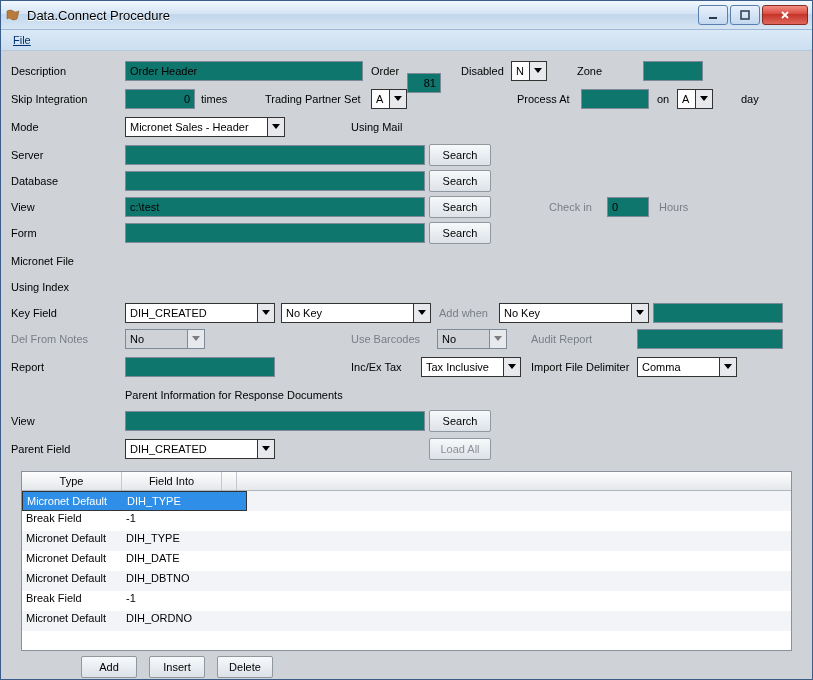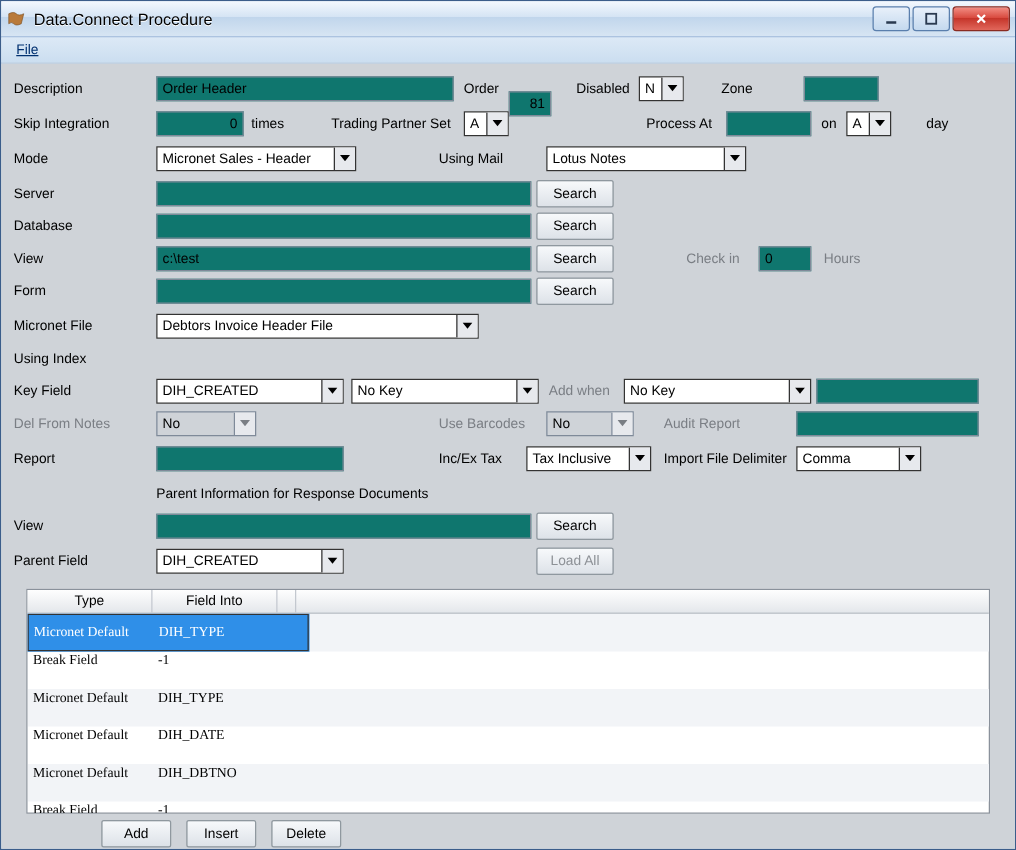--- a/index.html
+++ b/index.html
@@ -164,21 +164,21 @@
     border-bottom: 1px solid #b0b7bf;
   }
   .tbl-head .th {
     border-right: 1px solid #c3c8cf;
     text-align: center;
     font-size: 11px;
     line-height: 18px;
     box-sizing: border-box;
   }
   .tbl-body { flex:1; overflow:auto; }
-  .tbl-row { display:flex; height:30px;font-family:Liberation Serif, serif; }
+  .tbl-row { display:flex; height:20px; }
   .tbl-row.alt { background:#f2f4f7; }
   .tbl-row.sel { background:#2f8fe8; color:#fff; }
   .tbl-row .td {
     padding: 0 4px;
     font-size: 11px;
     line-height: 15px;
     box-sizing: border-box;
     overflow:hidden;
     white-space:nowrap;
   }
@@ -278,28 +278,20 @@
     <span class="lbl" style="left:10px;top:70px">Mode</span>
     <div class="sel" style="left:124px;top:66px;width:160px">
       <span class="sel-text">Micronet Sales - Header</span>
       <span class="sel-btn">
           <svg width="8" height="6">
             <path d="M0 0 L8 0 L4 5 Z" fill="#000"></path>
           </svg>
         </span>
     </div>
     <span class="lbl" style="left:350px;top:70px">Using Mail</span>
-    <div class="sel" style="left:436px;top:66px;width:160px">
-      <span class="sel-text">Lotus Notes</span>
-      <span class="sel-btn">
-          <svg width="8" height="6">
-            <path d="M0 0 L8 0 L4 5 Z" fill="#000"></path>
-          </svg>
-        </span>
-    </div>
 
     <span class="lbl" style="left:10px;top:98px">Server</span>
     <input class="fld" style="left: 124px; top: 94px; width: 300px;" value="">
     <div class="btn" style="left:428px;top:93px;width:62px">
         <span>Search</span>
       </div>
 
     <span class="lbl" style="left:10px;top:124px">Database</span>
     <input class="fld" style="left: 124px; top: 120px; width: 300px;" value="">
     <div class="btn" style="left:428px;top:119px;width:62px">
@@ -315,28 +307,20 @@
     <input class="fld" style="left: 606px; top: 146px; width: 42px;" value="0">
     <span class="lbl disabled" style="left:658px;top:150px">Hours</span>
 
     <span class="lbl" style="left:10px;top:176px">Form</span>
     <input class="fld" style="left: 124px; top: 172px; width: 300px;" value="">
     <div class="btn" style="left:428px;top:171px;width:62px">
         <span>Search</span>
       </div>
 
     <span class="lbl" style="left:10px;top:204px">Micronet File</span>
-    <div class="sel" style="left:124px;top:200px;width:258px">
-      <span class="sel-text">Debtors Invoice Header File</span>
-      <span class="sel-btn">
-          <svg width="8" height="6">
-            <path d="M0 0 L8 0 L4 5 Z" fill="#000"></path>
-          </svg>
-        </span>
-    </div>
 
     <span class="lbl" style="left:10px;top:230px">Using Index</span>
 
     <span class="lbl" style="left:10px;top:256px">Key Field</span>
     <div class="sel" style="left:124px;top:252px;width:150px">
       <span class="sel-text">DIH_CREATED</span>
       <span class="sel-btn">
           <svg width="8" height="6">
             <path d="M0 0 L8 0 L4 5 Z" fill="#000"></path>
           </svg>

